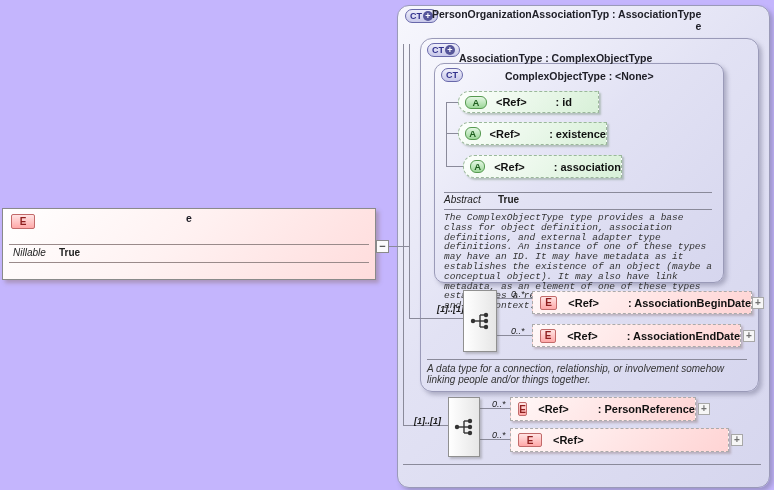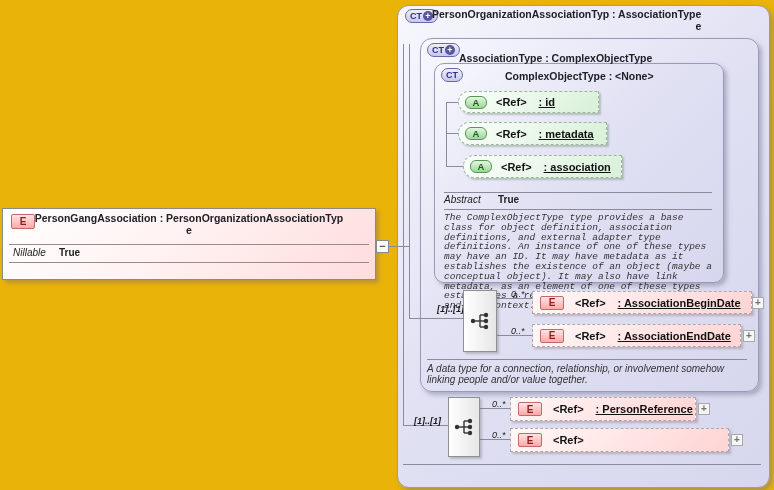--- a/index.html
+++ b/index.html
@@ -1,16 +1,16 @@
 <!DOCTYPE html>
 <html><head>
 <meta charset="utf-8">
 <style>
   html,body{margin:0;padding:0;background:#ffffff;}
-  .canvas{position:relative;width:774px;height:490px;background:#eab308;overflow:hidden;
+  .canvas{position:relative;width:774px;height:490px;background:#c4b5fd;overflow:hidden;
           font-family:"Liberation Sans","DejaVu Sans",sans-serif;color:#1a1a1a;}
 
   
   .tbox{position:absolute;border:1px solid #9a9ab8;border-radius:12px;
         background:linear-gradient(135deg,#f7f7fd 0%,#e2e2f4 45%,#d6d6ee 100%);
         box-shadow:3px 3px 4px rgba(110,110,140,0.45);}
   .tbox-header{position:absolute;display:flex;align-items:flex-start;}
   .ttl{font-weight:bold;font-size:10.5px;line-height:12px;color:#202028;white-space:nowrap;text-align:right;}
 
   
@@ -31,21 +31,21 @@
   .ct-plus{width:10px;height:10px;border-radius:50%;background:#56569a;color:#ffffff;
            font-size:9px;line-height:10px;text-align:center;font-weight:bold;}
 
   
   .cap{position:absolute;display:flex;align-items:center;box-sizing:border-box;font-size:11px;font-weight:bold;}
   .cap-a{border:1px dashed #9bb89b;border-radius:11px 0 0 11px;
          background:linear-gradient(135deg,#fcfffc,#d8f0d8);box-shadow:2px 2px 2px rgba(90,120,90,0.35);}
   .cap-e{border:1px dashed #ababab;
          background:linear-gradient(135deg,#fff8f8,#ffd4d4);box-shadow:2px 2px 2px rgba(130,100,100,0.35);}
   .cap .ref{margin-left:11px;color:#111;}
-  .cap .nm{margin-left:12px;color:#111;white-space:nowrap;text-decoration:underline;}
+  .cap .nm{margin-left:29px;color:#111;white-space:nowrap;}
   .cap-a .ref{margin-left:9px;}
 
   
   .ln{position:absolute;background:#8a8a9a;}
   .sep{position:absolute;height:1px;background:#9a8a8a;}
   .sep-b{position:absolute;height:1px;background:#8a8a9a;}
 
   
   .toggle{position:absolute;width:13px;height:13px;box-sizing:border-box;border:1px solid #8a8a8a;
           background:#fbfbfb;color:#555;font-size:11px;line-height:10px;text-align:center;
@@ -119,21 +119,21 @@
   <div class="ttl" style="position:absolute;left:470px;top:70px;margin-left:35px;">ComplexObjectType : &lt;None&gt;</div>
 
   <div class="cap cap-a" style="left:458px;top:91px;width:141px;height:22px;">
     <span class="bdg bdg-a" style="margin-left:6px;">A</span>
     <span class="ref">&lt;Ref&gt;</span>
     <span class="nm">: id</span>
   </div>
   <div class="cap cap-a" style="left:458px;top:122px;width:149px;height:23px;">
     <span class="bdg bdg-a" style="margin-left:6px;">A</span>
     <span class="ref">&lt;Ref&gt;</span>
-    <span class="nm">: metadata</span>
+    <span class="nm">: existence</span>
   </div>
   <div class="cap cap-a" style="left:463px;top:155px;width:159px;height:23px;">
     <span class="bdg bdg-a" style="margin-left:6px;">A</span>
     <span class="ref">&lt;Ref&gt;</span>
     <span class="nm">: association</span>
   </div>
 
   <div class="sep-b" style="left:444px;top:192px;width:268px;"></div>
   <div class="kv-k" style="left:444px;top:194px;">Abstract</div>
   <div class="kv-v" style="left:498px;top:194px;">True</div>
@@ -165,21 +165,21 @@
   <div class="plus" style="left:752px;top:297px;">+</div>
 
   <div class="cap cap-e" style="left:532px;top:324px;width:209px;height:23px;">
     <span class="bdg bdg-e sm" style="margin-left:7px;">E</span>
     <span class="ref">&lt;Ref&gt;</span>
     <span class="nm">: AssociationEndDate</span>
   </div>
   <div class="plus" style="left:743px;top:330px;">+</div>
 
   <div class="sep-b" style="left:427px;top:359px;width:320px;"></div>
-  <div class="desc" style="left:427px;top:363px;width:322px;">A data type for a connection, relationship, or involvement somehow linking people and/or value together.</div>
+  <div class="desc" style="left:427px;top:363px;width:322px;">A data type for a connection, relationship, or involvement somehow linking people and/or things together.</div>
 
   <div class="card" style="left:414px;top:416px;">[1]..[1]</div>
   <div class="seqbox" style="left:448px;top:397px;width:32px;height:60px;">
     <svg width="22" height="22" viewBox="0 0 22 22">
       <line x1="4" y1="11" x2="11" y2="11" stroke="#333" stroke-width="1.4"></line>
       <line x1="11" y1="5" x2="11" y2="17" stroke="#333" stroke-width="1.4"></line>
       <line x1="11" y1="5" x2="16" y2="5" stroke="#333" stroke-width="1.4"></line>
       <line x1="11" y1="11" x2="16" y2="11" stroke="#333" stroke-width="1.4"></line>
       <line x1="11" y1="17" x2="16" y2="17" stroke="#333" stroke-width="1.4"></line>
       <circle cx="4" cy="11" r="2.2" fill="#333"></circle>
@@ -202,21 +202,20 @@
     <span class="bdg bdg-e sm" style="margin-left:7px;">E</span>
     <span class="ref">&lt;Ref&gt;</span>
   </div>
   <div class="plus" style="left:731px;top:434px;">+</div>
 
   <div class="sep-b" style="left:403px;top:464px;width:358px;"></div>
 
   <div class="el-box" style="left:2px;top:208px;width:372px;height:70px;">
     <span class="bdg bdg-e" style="position:absolute;left:8px;top:5px;">E</span>
     <div class="ttl" style="position:absolute;left:0;top:3px;width:100%;text-align:center;">
-      <div>PersonGangAssociation : PersonOrganizationAssociationTyp</div>
       <div>e</div>
     </div>
     <div class="sep" style="left:6px;top:35px;width:360px;"></div>
     <div class="kv-k" style="left:10px;top:38px;">Nillable</div>
     <div class="kv-v" style="left:56px;top:38px;">True</div>
     <div class="sep" style="left:6px;top:53px;width:360px;"></div>
   </div>
 
   <div class="toggle" style="left:376px;top:240px;">−</div>
 

